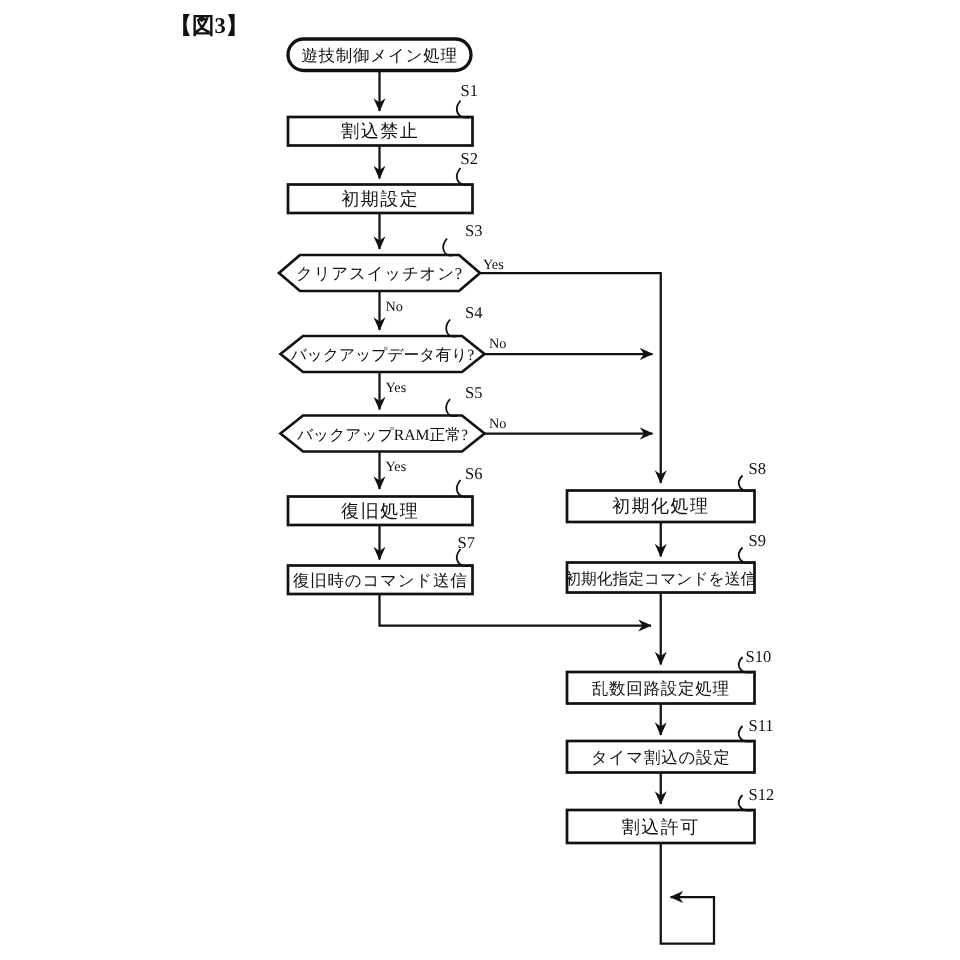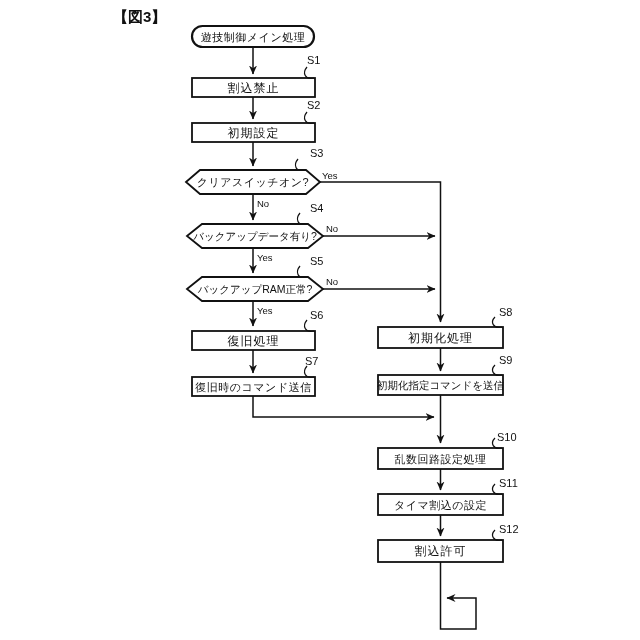--- a/index.html
+++ b/index.html
@@ -1,21 +1,21 @@
 <!DOCTYPE html>
 <html style="--line: #111111; --bg: #ffffff;"><head>
 <meta charset="utf-8">
 <style>
   :root { --line: #111111; --bg: #ffffff; }
   html,body { margin:0; padding:0; }
   body {
     width:640px; height:640px; background:var(--bg);
     font-family:"Liberation Sans","DejaVu Sans",sans-serif;
   }
-  .page { position:relative; width:592px; height:640px; background:var(--bg); overflow:hidden; }
+  .page { position:relative; width:592px; height:640px; background:var(--bg); overflow:hidden;font-family:Liberation Serif, serif; }
   svg { display:block; }
   .shape   { fill:#ffffff; stroke:var(--line); stroke-width:1.8px; }
   .oval    { stroke-width:2.2px; }
   .edge    { fill:none; stroke:var(--line); stroke-width:1.5px; }
   .squig   { fill:none; stroke:var(--line); stroke-width:1.2px; }
   text     { fill:var(--line); }
   .nodelbl { font-size:12px; text-anchor:middle; letter-spacing:1px; }
   .nodelbl.med  { font-size:11px; letter-spacing:0.5px; }
   .nodelbl.long { font-size:10.5px; letter-spacing:0; }
   .steplbl   { font-size:11px; text-anchor:start; }

